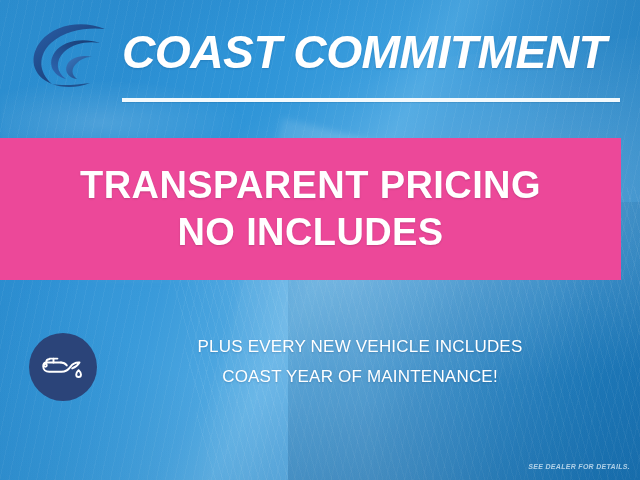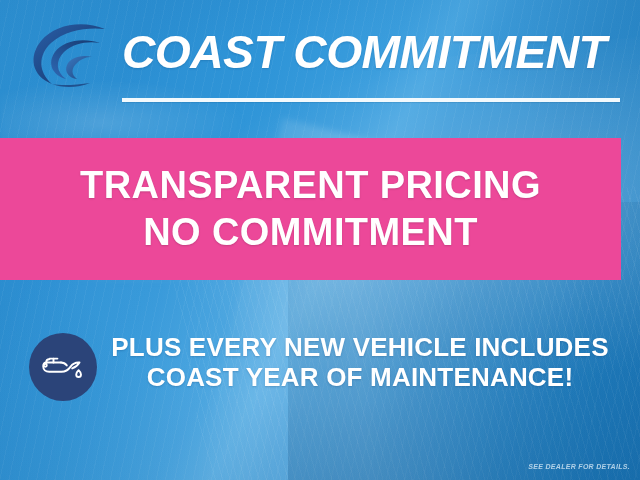--- a/index.html
+++ b/index.html
@@ -230,23 +230,23 @@
   }
   .promo-text {
     position: absolute;
     left: 108px;
     top: 12px;
     width: 504px;
     text-align: center;
     color: #ffffff;
   }
   .promo-line {
-    font-size: 26px;
+    font-size: 17px;
     line-height: 30px;
-    font-weight: 700;
+    font-weight: 400;
     letter-spacing: 0.2px;
     white-space: nowrap;
     text-shadow: 0 1px 2px rgba(10,60,110,0.25);
   }
 
   
   .disclaimer {
     position: absolute;
     right: 10px;
     bottom: 8px;
@@ -306,21 +306,21 @@
       </svg>
     </div>
 
     <div class="brand-title">COAST COMMITMENT</div>
 
     <div class="divider"></div>
   </div>
 
   <div class="banner">
     <div class="banner-line">TRANSPARENT PRICING</div>
-    <div class="banner-line">NO COMMITMENT</div>
+    <div class="banner-line">NO INCLUDES</div>
   </div>
 
   <div class="promo">
 
     <div class="promo-icon-wrap">
       <span>
         <svg viewBox="0 0 44 30" width="44" height="30" aria-hidden="true" fill="none" stroke="#ffffff" stroke-width="1.9" stroke-linecap="round" stroke-linejoin="round">
 
           <path d="M5.5 12.5 C3.4 12.5 2.2 14 2.2 16.3 C2.2 19.6 4.6 21.8 8.2 21.8
                    L20.5 21.8 C24.6 21.8 27.6 19.5 29.6 16.6

